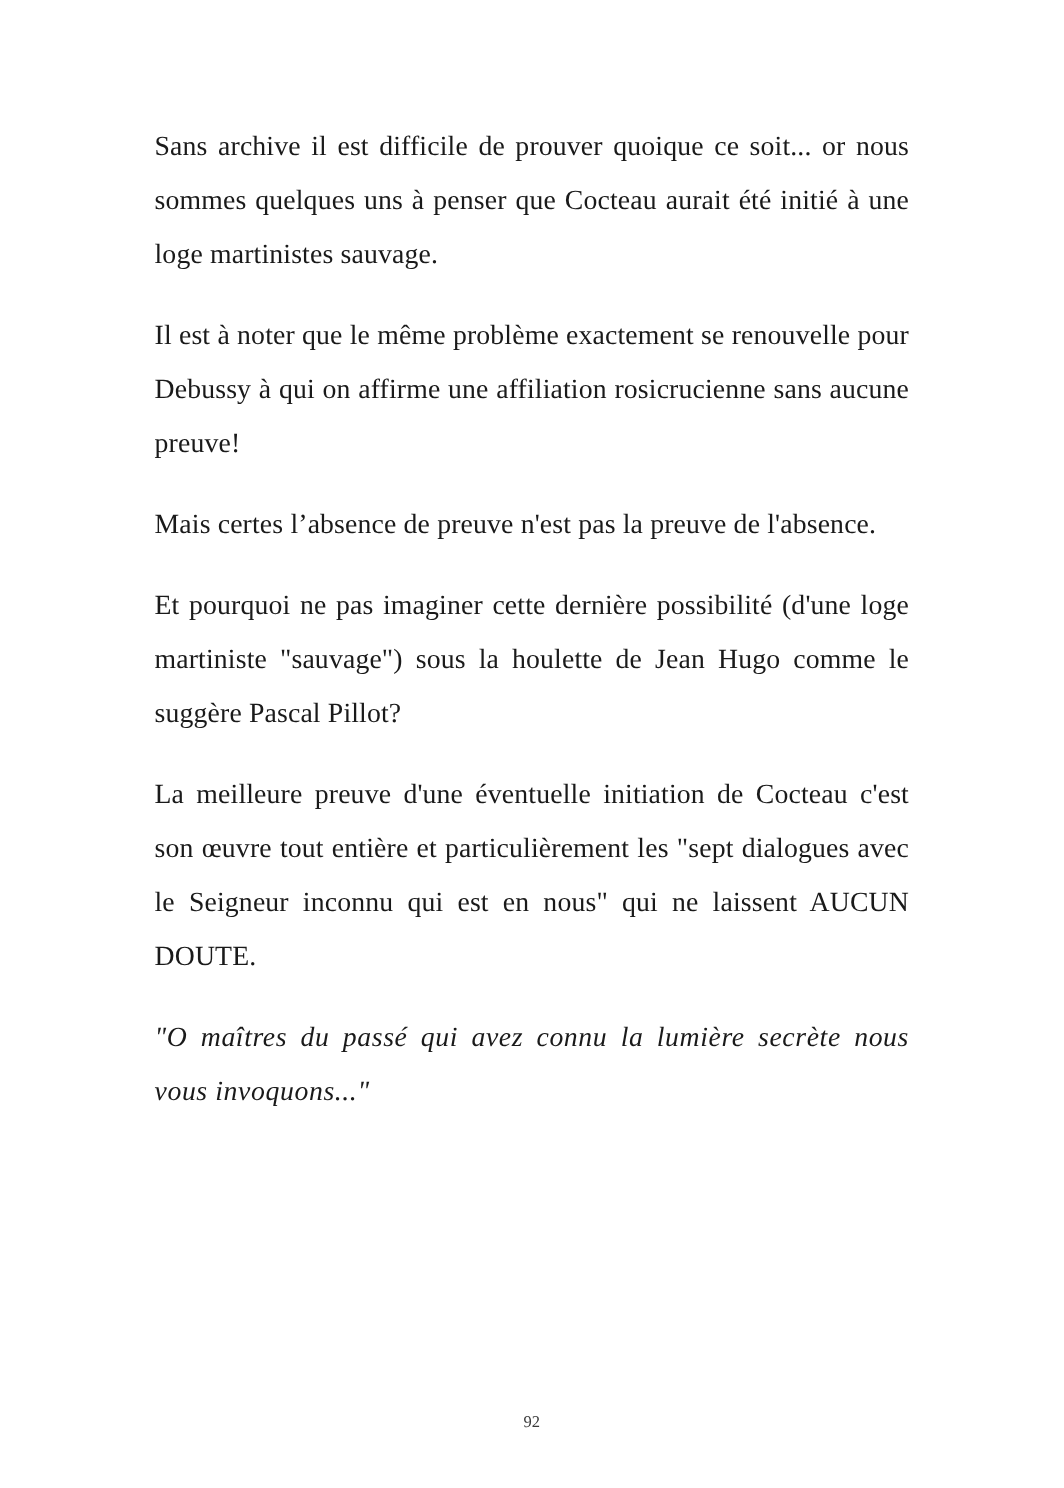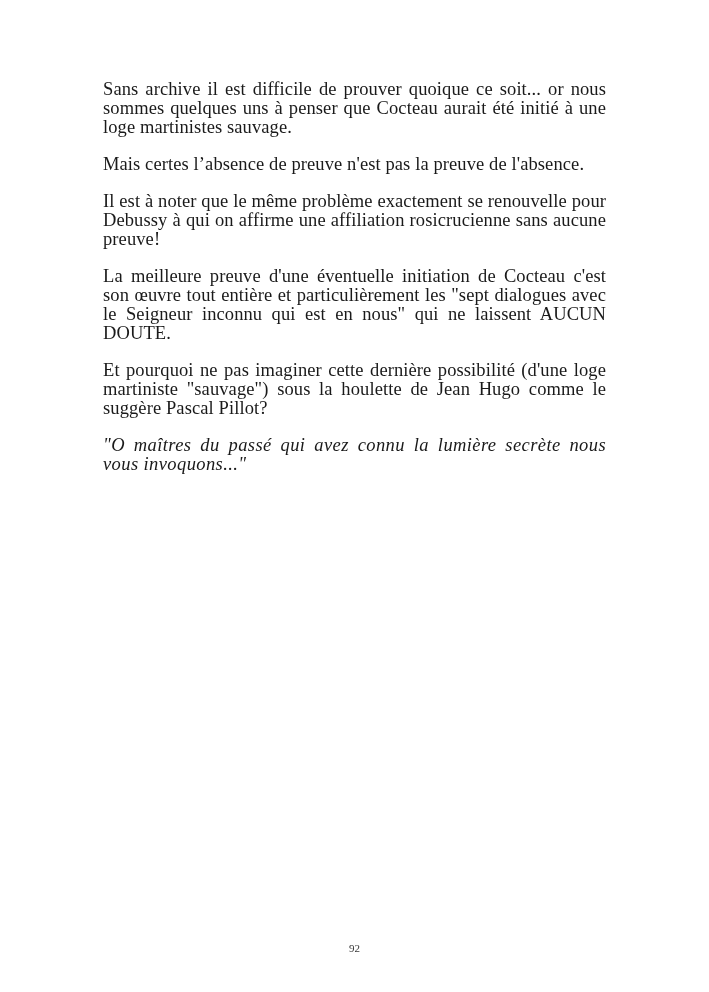--- a/index.html
+++ b/index.html
@@ -21,21 +21,21 @@
     box-sizing: border-box;
   }
   .content {
     position: absolute;
     left: 103px;
     top: 80px;
     width: 503px;
   }
   .para {
     font-size: 18.5px;
-    line-height: 19px;
+    line-height: 36px;
     text-align: justify;
     text-justify: inter-word;
     margin: 0 0 18px 0;
     letter-spacing: 0.1px;
   }
   .para:last-child {
     margin-bottom: 0;
   }
   .para.italic {
     font-style: italic;
@@ -51,20 +51,20 @@
     color: #3a3a3a;
     font-family: "Liberation Serif", serif;
   }
 </style>
 </head>
 <body>
 
 <div class="page">
   <div class="content">
     <p class="para">Sans archive il est difficile de prouver quoique ce soit... or nous sommes quelques uns à penser que Cocteau aurait été initié à une loge martinistes sauvage.</p>
+    <p class="para">Il est à noter que le même problème exactement se renouvelle pour Debussy à qui on affirme une affiliation rosicrucienne sans aucune preuve!</p>
     <p class="para">Mais certes l’absence de preuve n'est pas la preuve de l'absence.</p>
-    <p class="para">Il est à noter que le même problème exactement se renouvelle pour Debussy à qui on affirme une affiliation rosicrucienne sans aucune preuve!</p>
+    <p class="para">Et pourquoi ne pas imaginer cette dernière possibilité (d'une loge martiniste "sauvage") sous la houlette de Jean Hugo comme le suggère Pascal Pillot?</p>
     <p class="para">La meilleure preuve d'une éventuelle initiation de Cocteau c'est son œuvre tout entière et particulièrement les "sept dialogues avec le Seigneur inconnu qui est en nous" qui ne laissent AUCUN DOUTE.</p>
-    <p class="para">Et pourquoi ne pas imaginer cette dernière possibilité (d'une loge martiniste "sauvage") sous la houlette de Jean Hugo comme le suggère Pascal Pillot?</p>
     <p class="para italic">"O maîtres du passé qui avez connu la lumière secrète nous vous invoquons..."</p>
   </div>
   <div class="page-number">92</div>
 </div>
 
 </body></html>

